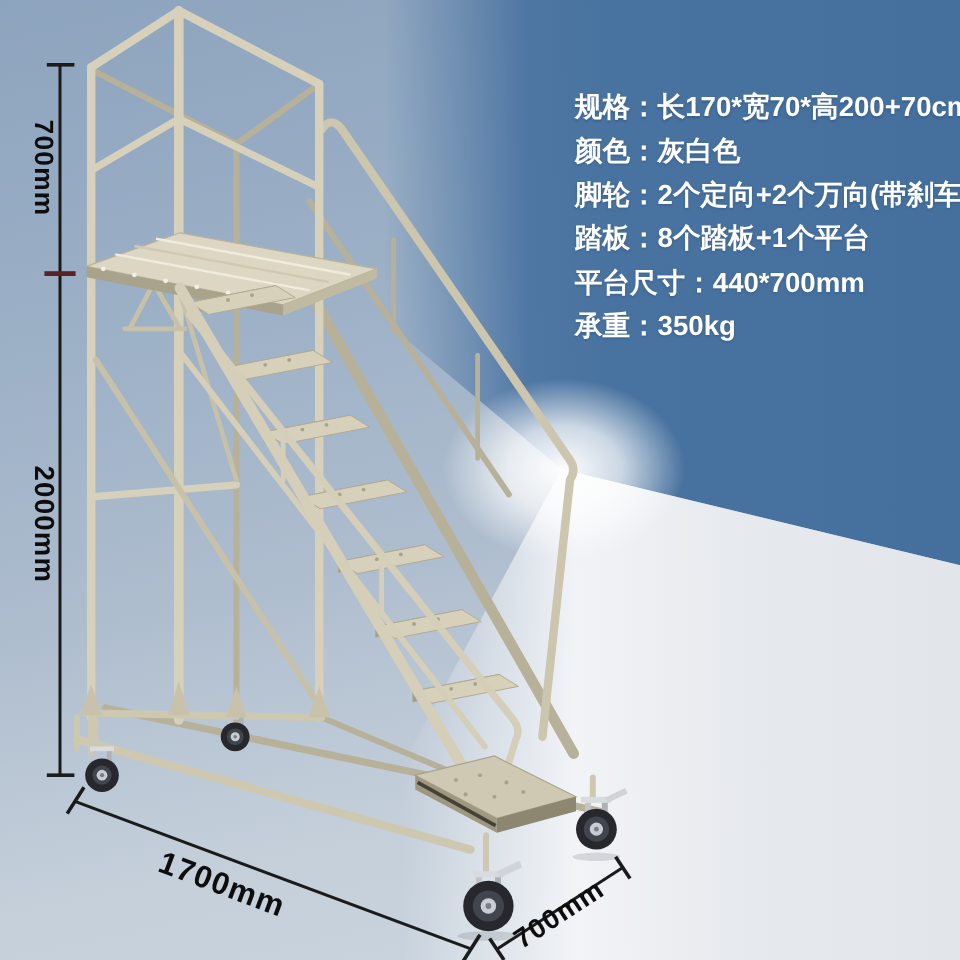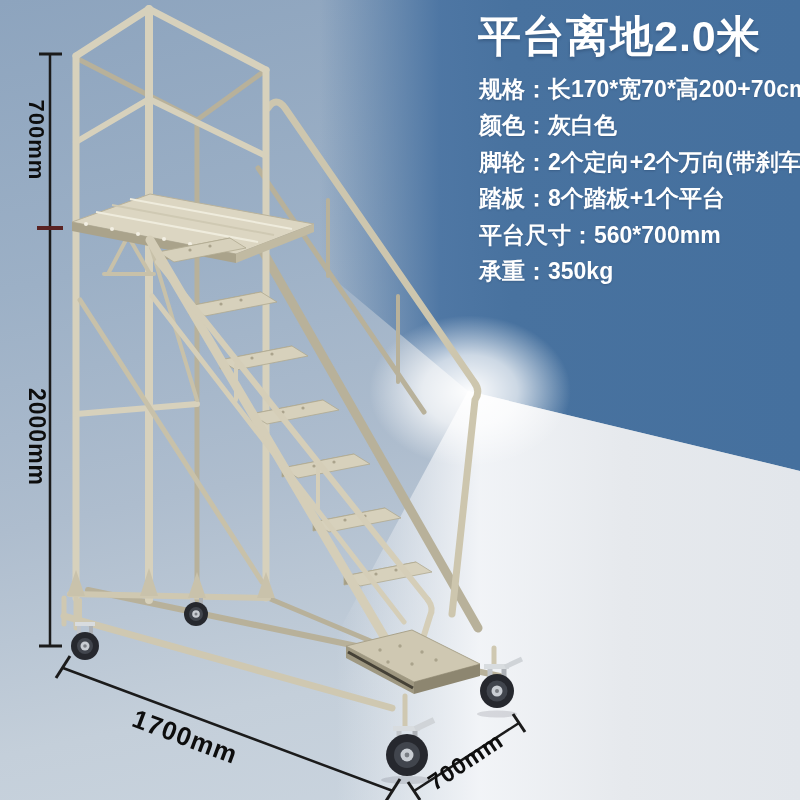--- a/index.html
+++ b/index.html
@@ -248,24 +248,23 @@
       <line x1="414" y1="791" x2="519" y2="723" stroke="#1b1b1b" stroke-width="2.5"></line>
       <line x1="408" y1="782" x2="420" y2="800" stroke="#1b1b1b" stroke-width="3"></line>
       <line x1="513" y1="714" x2="525" y2="732" stroke="#1b1b1b" stroke-width="3"></line>
     </g>
     <text class="dim-text" transform="translate(29,140) rotate(90)" text-anchor="middle" font-size="22" letter-spacing="1">700mm</text>
     <text class="dim-text" transform="translate(29,437) rotate(90)" text-anchor="middle" font-size="23" letter-spacing="1">2000mm</text>
     <text class="dim-text" transform="translate(182,745) rotate(20.5)" text-anchor="middle" font-size="26" letter-spacing="1">1700mm</text>
     <text class="dim-text" transform="translate(470,768) rotate(-33.5)" text-anchor="middle" font-size="23" letter-spacing="1">700mm</text>
   </svg>
 
-  <div class="title">平台离地2.0米</div>
 
   <div class="specs">
     <div class="spec-row"><span>规格：</span><span>长170*宽70*高200+70cm</span></div>
     <div class="spec-row"><span>颜色：</span><span>灰白色</span></div>
     <div class="spec-row"><span>脚轮：</span><span>2个定向+2个万向(带刹车)</span></div>
     <div class="spec-row"><span>踏板：</span><span>8个踏板+1个平台</span></div>
-    <div class="spec-row"><span>平台尺寸：</span><span>560*700mm</span></div>
+    <div class="spec-row"><span>平台尺寸：</span><span>440*700mm</span></div>
     <div class="spec-row"><span>承重：</span><span>350kg</span></div>
   </div>
 
 </div>
 
 </body></html>

